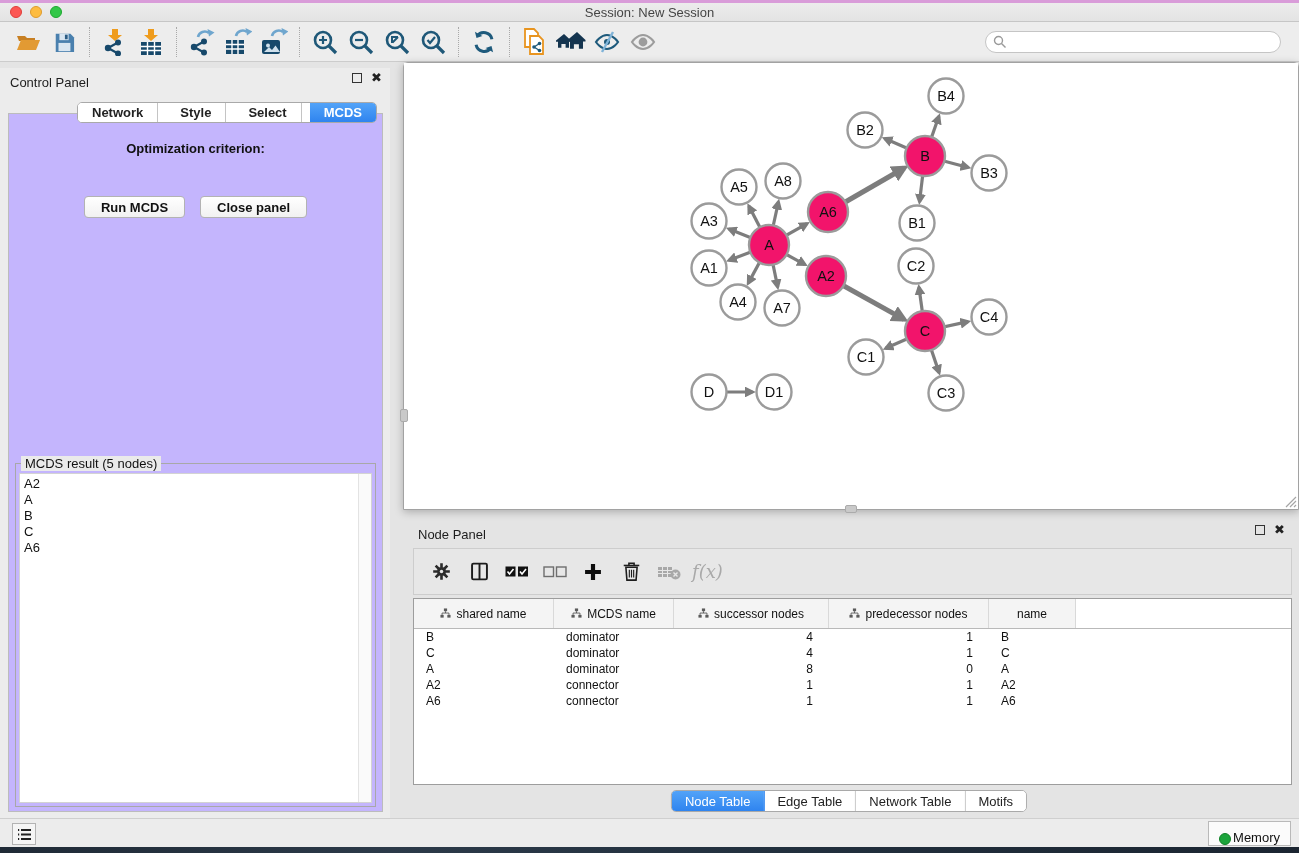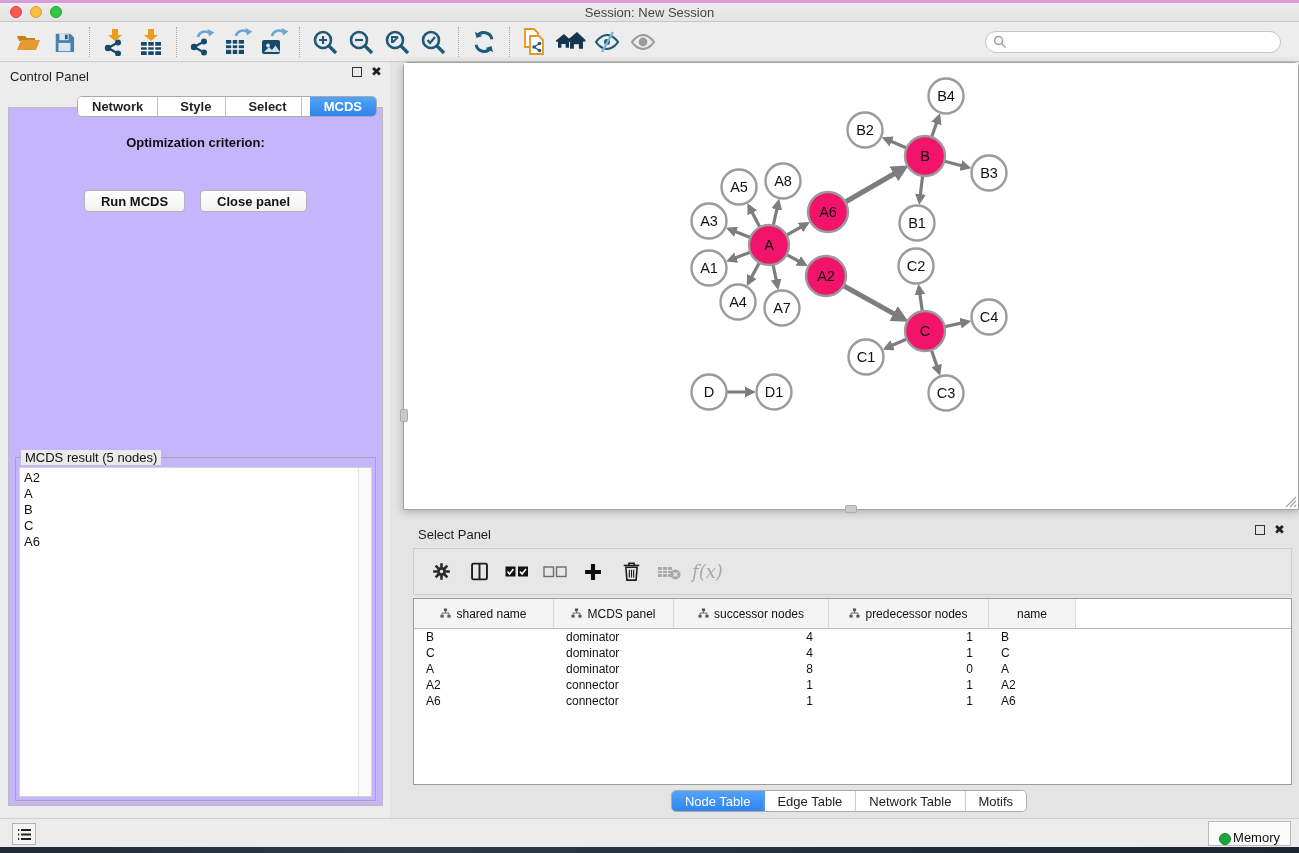--- a/index.html
+++ b/index.html
@@ -27,21 +27,21 @@
     border-bottom:1px solid #cccccc; display:flex; align-items:center; padding:0 10px; }
   .tool { width:36px; height:34px; display:flex; align-items:center; justify-content:center; cursor:default; }
   .tool svg { display:block; }
   .tb-sep { width:1px; height:30px; border-left:1px dotted #a9a9a9; margin:0 7px; }
   .search-wrap { margin-left:auto; margin-right:8px; position:relative; }
   .search-input { width:296px; height:22px; border:1px solid #c5c5c5; border-radius:11px;
     background:#fff; padding:0 8px 0 24px; font-size:12px; outline:none; }
   .search-glass { position:absolute; left:8px; top:4px; }
 
   
-  .control-panel { position:absolute; left:0; top:62px; width:390px; height:756px; background:#ececec; }
+  .control-panel { position:absolute; left:0; top:68px; width:390px; height:756px; background:#ececec; }
   .panel-header { position:relative; height:28px; display:flex; align-items:center; }
   .panel-title { font-size:13px; color:#1d1d1d; margin-left:10px; }
   .panel-controls { position:absolute; right:8px; top:5px; display:flex; gap:9px; align-items:center; }
   .float-box { width:10px; height:10px; border:1.5px solid #333; display:inline-block; }
   .close-x { font-size:13px; font-weight:bold; color:#222; line-height:10px; }
 
   .cp-tabs { position:absolute; left:77px; top:34px; display:flex; height:21px; z-index:3;
     border:1px solid #a9a9a9; border-radius:5px; overflow:hidden; background:#fff;gap:8px; }
   .seg { display:flex; align-items:center; justify-content:center; font-size:13px; font-weight:600;
     color:#222; background:#fff; border-right:1px solid #c4c4c4; padding:0 14px; }
@@ -427,21 +427,21 @@
   </div>
   <div class="v-thumb"></div>
   <div class="h-thumb"></div>
   <svg class="resize-grip" width="13" height="13" viewBox="0 0 13 13">
     <path d="M12 2L2 12M12 6L6 12M12 10l-2 2" stroke="#a6a6a6" stroke-width="1.2"></path>
   </svg>
 </div>
 
 <div class="table-panel">
   <div class="panel-header">
-    <span class="panel-title" style="margin-left:13px">Select Panel</span>
+    <span class="panel-title" style="margin-left:13px">Node Panel</span>
     <span class="panel-controls">
       <span class="float-box"></span>
       <span class="close-x">✖</span>
     </span>
   </div>
   <div class="tp-toolbar">
     <div class="tp-tool">
       <svg width="21" height="21" viewBox="0 0 24 24">
         <g stroke="#2b2b2b" stroke-width="3">
             <path d="M12 2.5v5M12 16.5v5M2.5 12h5M16.5 12h5M5.3 5.3l3.5 3.5M15.2 15.2l3.5 3.5M18.7 5.3l-3.5 3.5M8.8 15.2l-3.5 3.5"></path>
@@ -509,21 +509,21 @@
       </div>
       <div class="hcell">
         <svg width="11" height="11" viewBox="0 0 24 24">
             <g fill="#5a5a5a">
               <rect x="8.5" y="1" width="7" height="6"></rect>
               <rect x="1" y="15" width="7" height="6"></rect>
               <rect x="16" y="15" width="7" height="6"></rect>
               <path d="M12 7v4M4.5 15v-4h15v4" stroke="#5a5a5a" stroke-width="2" fill="none"></path>
             </g>
           </svg>
-        <span>MCDS panel</span>
+        <span>MCDS name</span>
       </div>
       <div class="hcell">
         <svg width="11" height="11" viewBox="0 0 24 24">
             <g fill="#5a5a5a">
               <rect x="8.5" y="1" width="7" height="6"></rect>
               <rect x="1" y="15" width="7" height="6"></rect>
               <rect x="16" y="15" width="7" height="6"></rect>
               <path d="M12 7v4M4.5 15v-4h15v4" stroke="#5a5a5a" stroke-width="2" fill="none"></path>
             </g>
           </svg>

